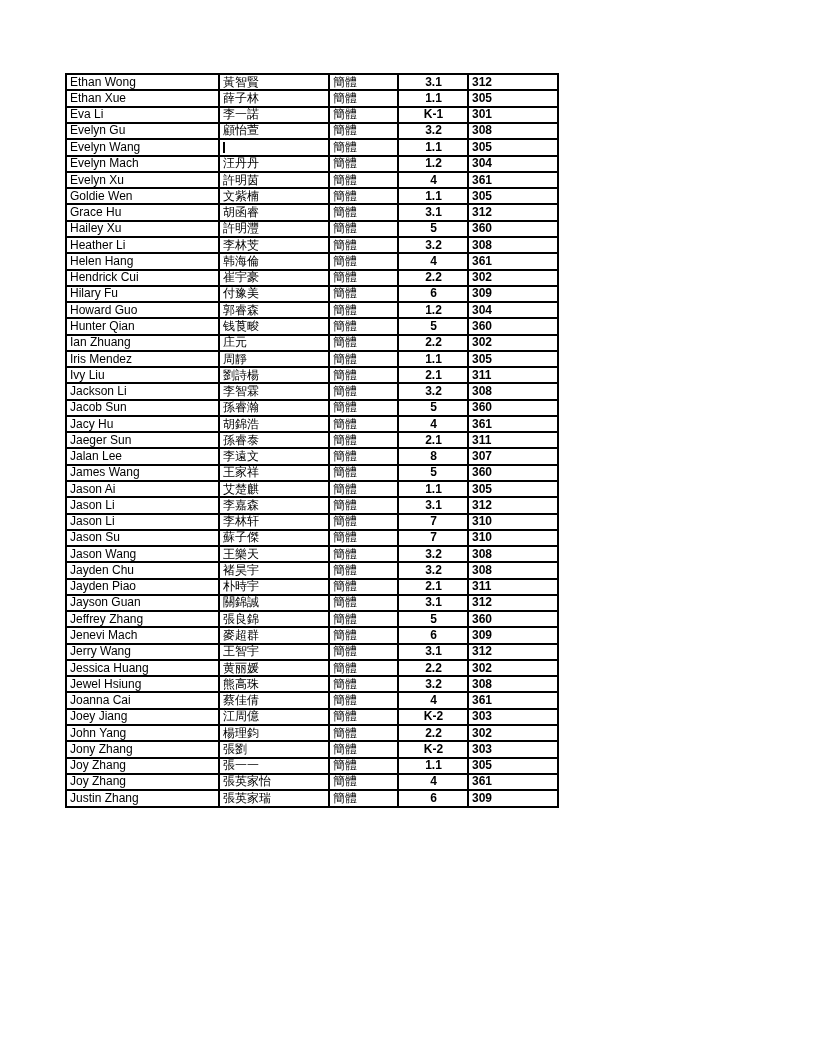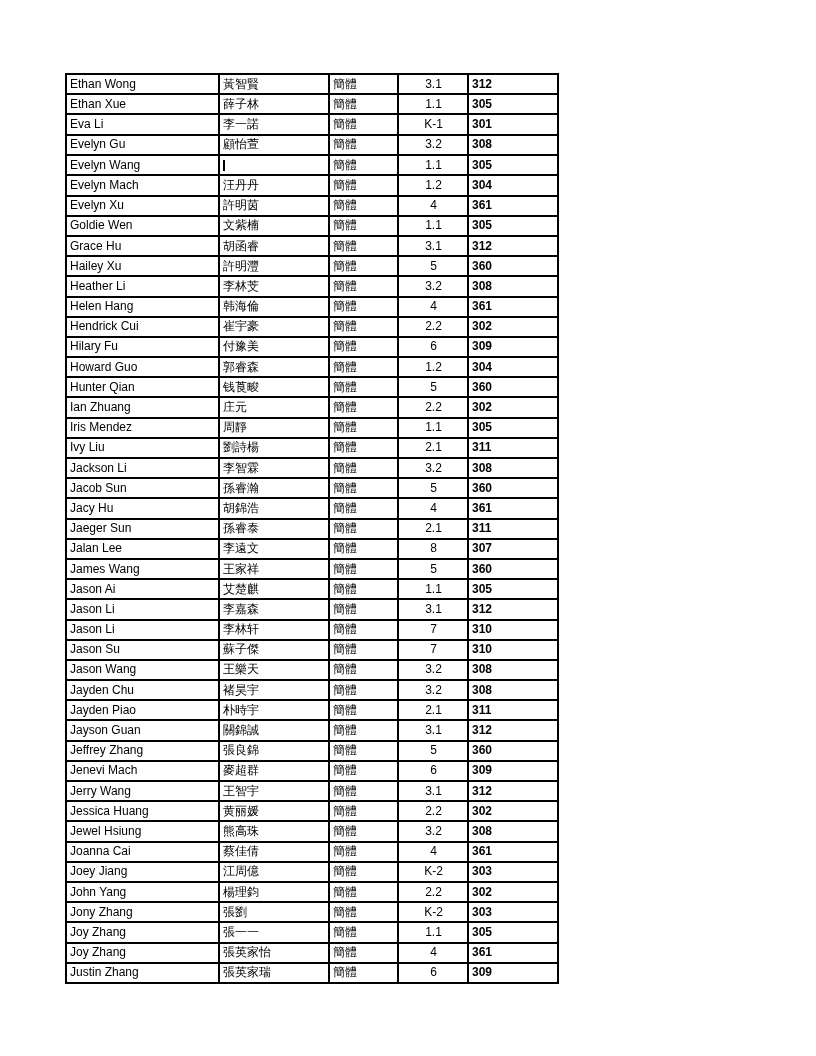--- a/index.html
+++ b/index.html
@@ -13,21 +13,21 @@
     height: 1056px;
     background: #ffffff;
     overflow: hidden;
     font-family: "Liberation Sans", sans-serif;
   }
   .roster-wrap {
     position: absolute;
     left: 65px;
     top: 73px;
     width: 492px;
-    height: 911px;
+    height: 735px;
   }
   table.roster {
     width: 100%;
     height: 100%;
     border-collapse: collapse;
     table-layout: fixed;
   }
   table.roster td {
     border: 2px solid #000000;
     padding: 0 2px 1px 3px;
@@ -40,26 +40,25 @@
   }
   td.cell-english { text-align: left; }
   td.cell-chinese {
     text-align: left;
     font-size: 13px;
     margin-left: 44px;
   }
   td.cell-script {
     text-align: left;
     font-size: 13px;
-    border-radius: 9px;
   }
   td.cell-class {
     text-align: center;
     padding: 0 0 1px 0;
-    font-weight: 400;
+    font-weight: 700;
   }
   td.cell-room {
     padding: 0 0 1px 0;
     font-weight: 600;
   }
   .cursor-mark {
     display: inline-block;
     width: 2px;
     height: 11px;
     background: #000000;

